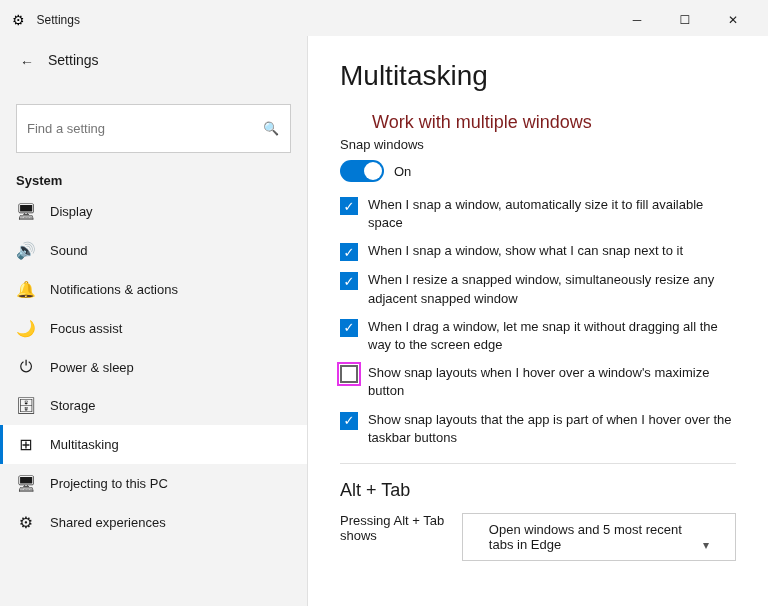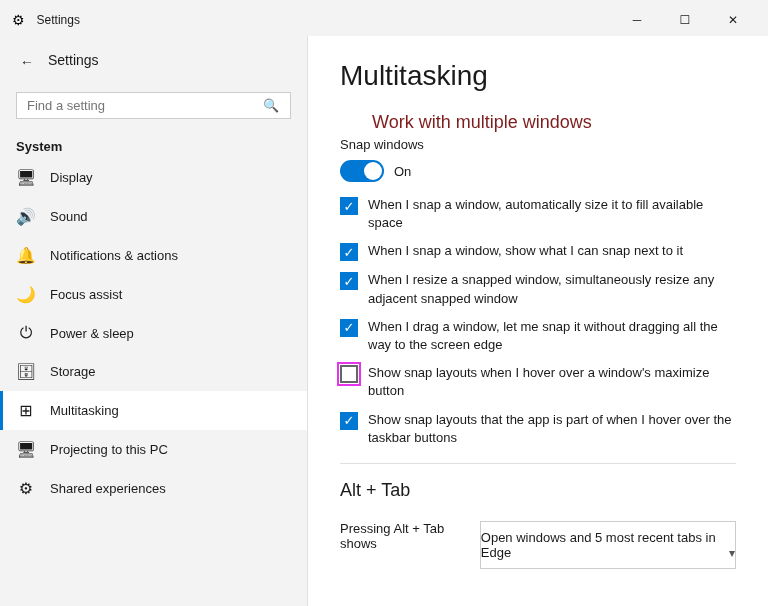--- a/index.html
+++ b/index.html
@@ -69,26 +69,26 @@
       font-size: 14px;
       color: #1a1a1a;
       padding: 4px;
     }
     .sidebar-app-title {
       font-size: 14px;
       color: #1a1a1a;
       font-weight: 400;
     }
     .search-box {
-      margin: 8px 16px 12px 16px;
+      margin: 20px 16px 12px 16px;
       display: flex;
       align-items: center;
       background: white;
       border: 1px solid #ccc;
-      padding: 5px 10px;
+      padding: 16px 10px;
       gap: 16px;
     }
     .search-input {
       border: none;
       outline: none;
       font-size: 13px;
       flex: 1;
       background: transparent;
       color: #555;
     }
@@ -216,38 +216,38 @@
     .divider {
       height: 1px;
       background: #e0e0e0;
       margin: 16px 0;
     }
 
     
     .alt-tab-title {
       font-size: 18px;
       font-weight: 400;
-      margin-bottom: 20px;
+      margin-bottom: 12px;
       color: #1a1a1a;
     }
     .dropdown-row {
       display: flex;
       flex-direction: row;
       gap: 6px;
     }
     .dropdown-label {
       font-size: 13px;
       color: #1a1a1a;
     }
     .dropdown {
       display: flex;
       align-items: flex-end;
       justify-content: space-between;
       border: 1px solid #ccc;
-      padding: 8px 0;
+      padding: 8px 26px;
       font-size: 13px;
       cursor: pointer;
       background: white;
       color: #1a1a1a;
       max-width: 380px;
     }
     .dropdown-chevron { font-size: 12px; color: #555; }
 
     
     .main-content::-webkit-scrollbar { width: 8px; }

